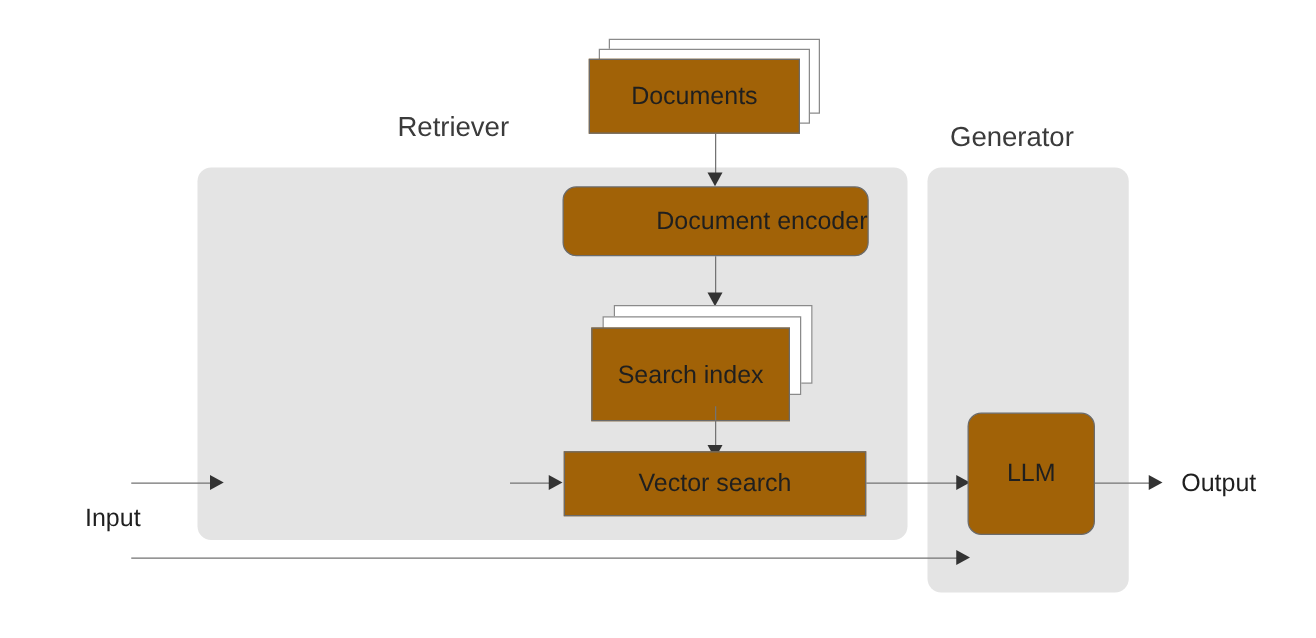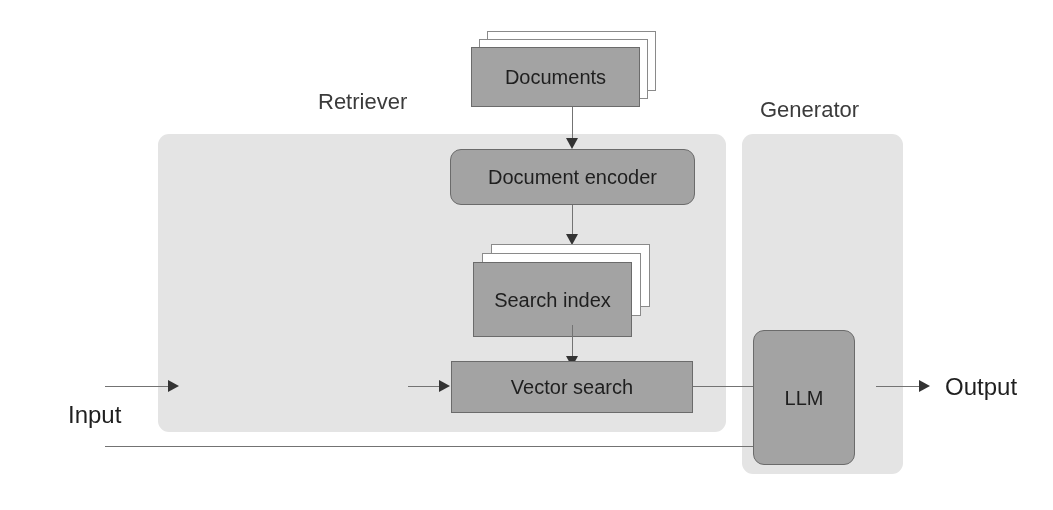--- a/index.html
+++ b/index.html
@@ -29,21 +29,21 @@
     position: absolute;
     color: #3b3b3b;
     font-size: 22px;
     line-height: 19px;
     white-space: nowrap;
   }
 
   
   .node {
     position: absolute;
-    background: #a3a3a3;
+    background: #a16207;
     border: 1.6px solid #6b6b6b;
     box-sizing: border-box;
     display: flex;
     align-items: center;
     justify-content: center;
     color: #1f1f1f;
     font-size: 20px;
     line-height: 1;
     white-space: nowrap;
   }
@@ -81,21 +81,21 @@
     width: 0; height: 0;
     border-left: 6.5px solid transparent;
     border-right: 6.5px solid transparent;
     border-top: 11px solid #333333;
   }
 
   
   .io-label {
     position: absolute;
     color: #1f1f1f;
-    font-size: 24px;
+    font-size: 20px;
     line-height: 20px;
     white-space: nowrap;
   }
 </style>
 </head>
 <body>
 
 <div id="canvas">
 
   <div class="panel" style="left:158px; top:134px; width:568px; height:298px;"></div>
@@ -106,21 +106,21 @@
 
   <div class="stack-layer" style="left:487px; top:31px; width:169px; height:60px;"></div>
   <div class="stack-layer" style="left:479px; top:39px; width:169px; height:60px;"></div>
   <div class="node sharp" style="left:471px; top:47px; width:169px; height:60px;">
     <span>Documents</span>
   </div>
 
   <div class="line-v" style="left:572px; top:107px; height:33px;"></div>
   <div class="arrow-d" style="left:566px; top:138px;"></div>
 
-  <div class="node rounded" style="left:450px; top:149px; width:245px; height:56px;">
+  <div class="node rounded" style="left:450px; top:149px; width:245px; height:56px;justify-content:flex-end;">
     <span>Document encoder</span>
   </div>
 
   <div class="line-v" style="left:572px; top:205px; height:32px;"></div>
   <div class="arrow-d" style="left:566px; top:234px;"></div>
 
   <div class="stack-layer" style="left:491px; top:244px; width:159px; height:63px;"></div>
   <div class="stack-layer" style="left:482px; top:253px; width:159px; height:63px;"></div>
   <div class="node sharp" style="left:473px; top:262px; width:159px; height:75px; font-size:20px;">
     <span>Search index</span>
@@ -141,21 +141,21 @@
   <div class="node sharp" style="left:451px; top:361px; width:242px; height:52px;align-items:center;">
     <span>Vector search</span>
   </div>
 
   <div class="line-h" style="left:693px; top:386px; width:73px;"></div>
   <div class="arrow-r" style="left:765px; top:380px;"></div>
 
   <div class="line-h" style="left:105px; top:446px; width:661px;"></div>
   <div class="arrow-r" style="left:765px; top:440px;"></div>
 
-  <div class="node rounded" style="left:753px; top:330px; width:102px; height:135px;">
+  <div class="node rounded" style="left:774px; top:330px; width:102px; height:98px;">
     <span>LLM</span>
   </div>
 
   <div class="line-h" style="left:876px; top:386px; width:44px;"></div>
   <div class="arrow-r" style="left:919px; top:380px;"></div>
 
   <div class="io-label" style="left:945px; top:377px;">Output</div>
 
 </div>
 

